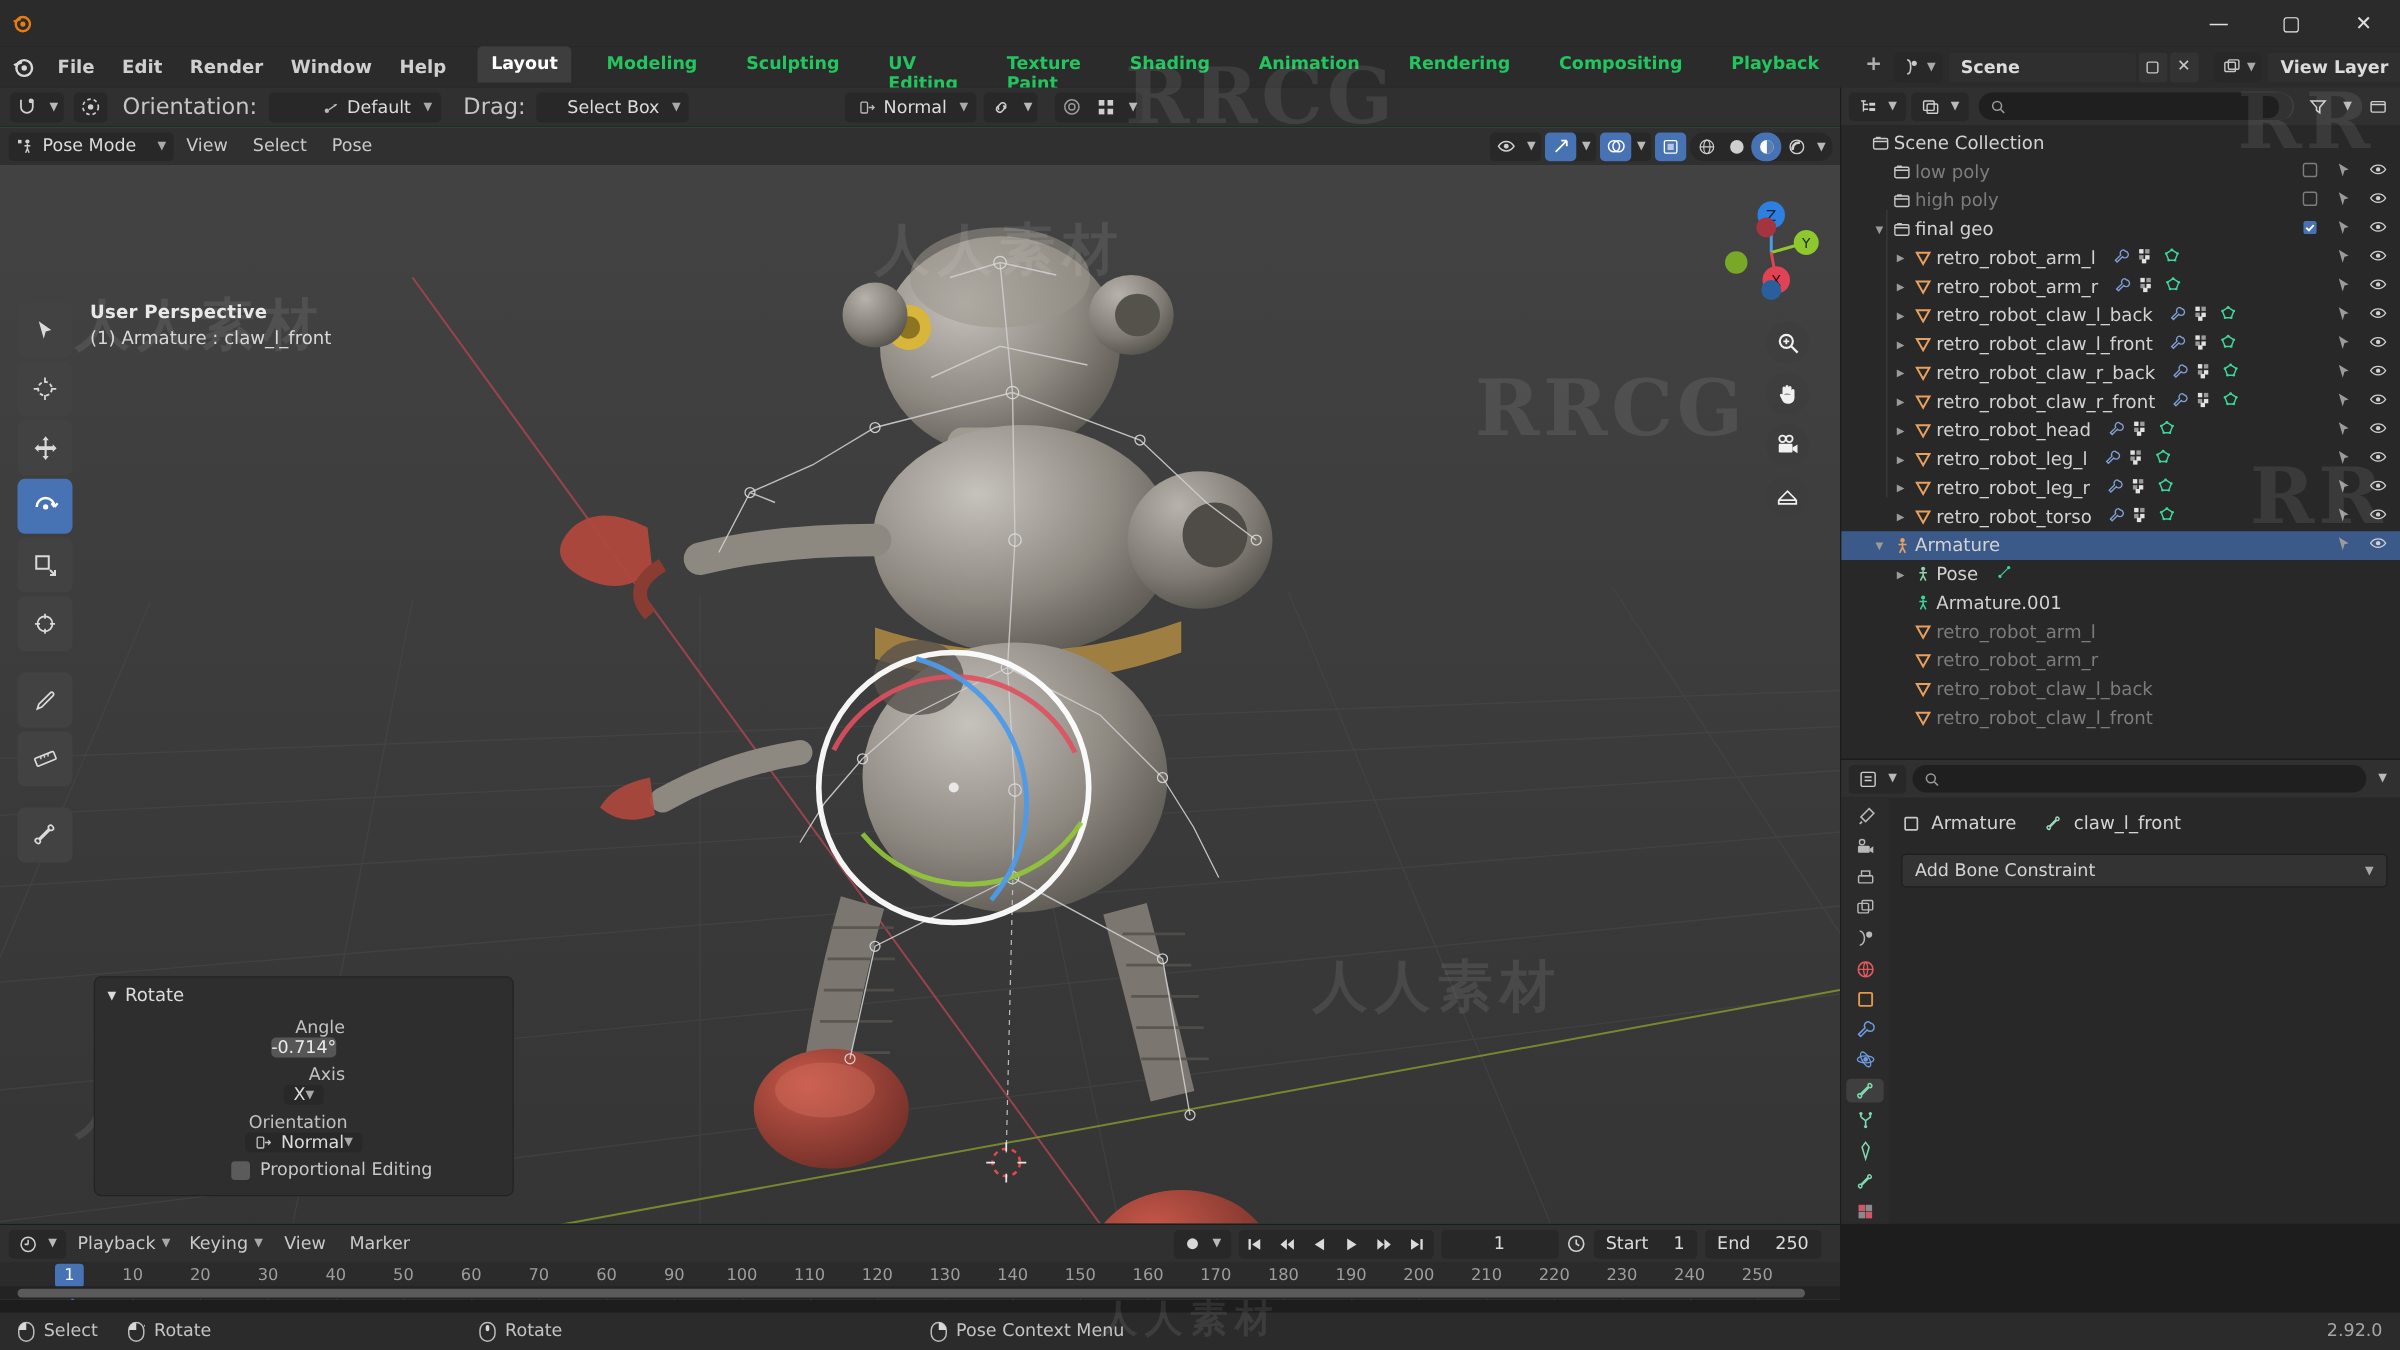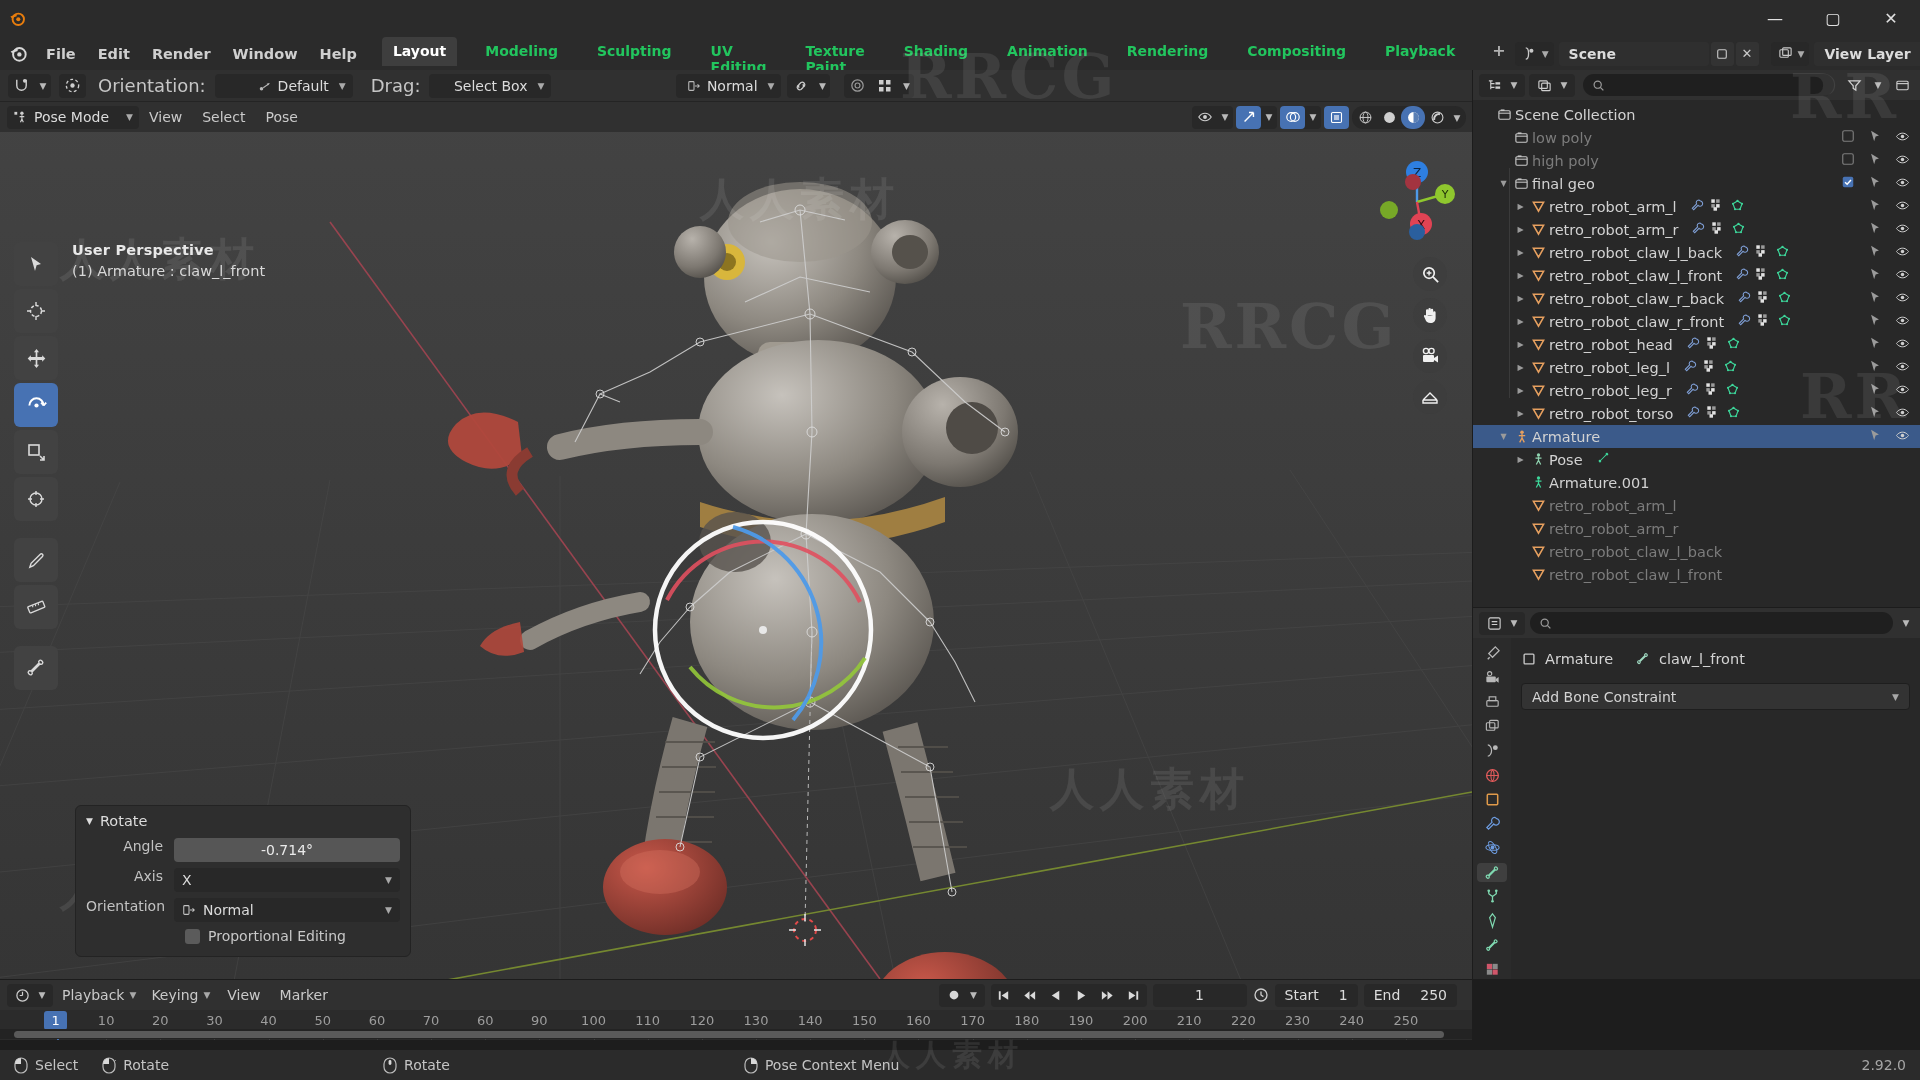--- a/index.html
+++ b/index.html
@@ -98,21 +98,21 @@
 
   
   #gridsvg { position:absolute; left:0; top:0; width:1472px; height:877px; }
 
   
   #redoPanel { position:absolute; left:75px; bottom:22px; width:336px;
     background:#2e2e2e; border:1px solid #232323; border-radius:6px;
     padding:7px 10px 12px; z-index:7; }
   #redoPanel .rp-head { display:flex; align-items:center; gap:7px;
     font-size:14.5px; color:#dcdcdc; margin-bottom:9px; }
-  .rp-row { display:flex; align-items:flex-start; margin-bottom:6px; }
+  .rp-row { display:flex; align-items:center; margin-bottom:6px;flex-direction:column; }
   .rp-lab { width:88px; text-align:right; padding-right:11px;
     font-size:14px; color:#c2c2c2; }
   .rp-val { flex:1; height:24px; background:#565656; border-radius:4px;
     display:flex; align-items:center; justify-content:center;
     font-size:14px; color:#eaeaea; }
   .rp-dd { flex:1; height:24px; background:#282828; border-radius:4px;
     display:flex; align-items:center; padding:0 8px; font-size:14px; color:#dcdcdc; }
   .rp-dd .dcv { margin-left:auto; font-size:9px; color:#a8a8a8; }
   .rp-chk { display:flex; align-items:center; gap:8px; padding-left:99px; margin-top:2px; }
   .chkbox { width:15px; height:15px; background:#5b5b5b; border-radius:3px; }

